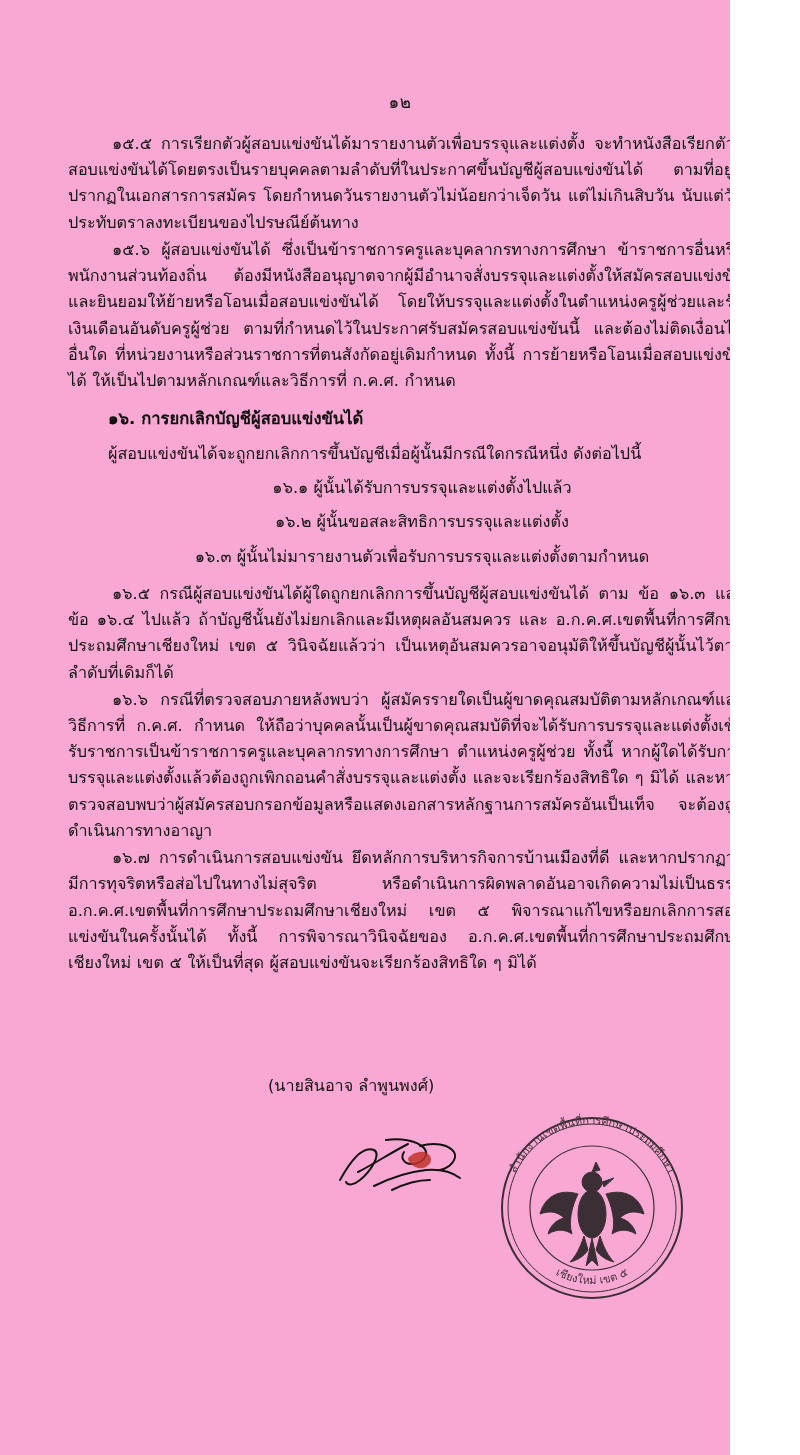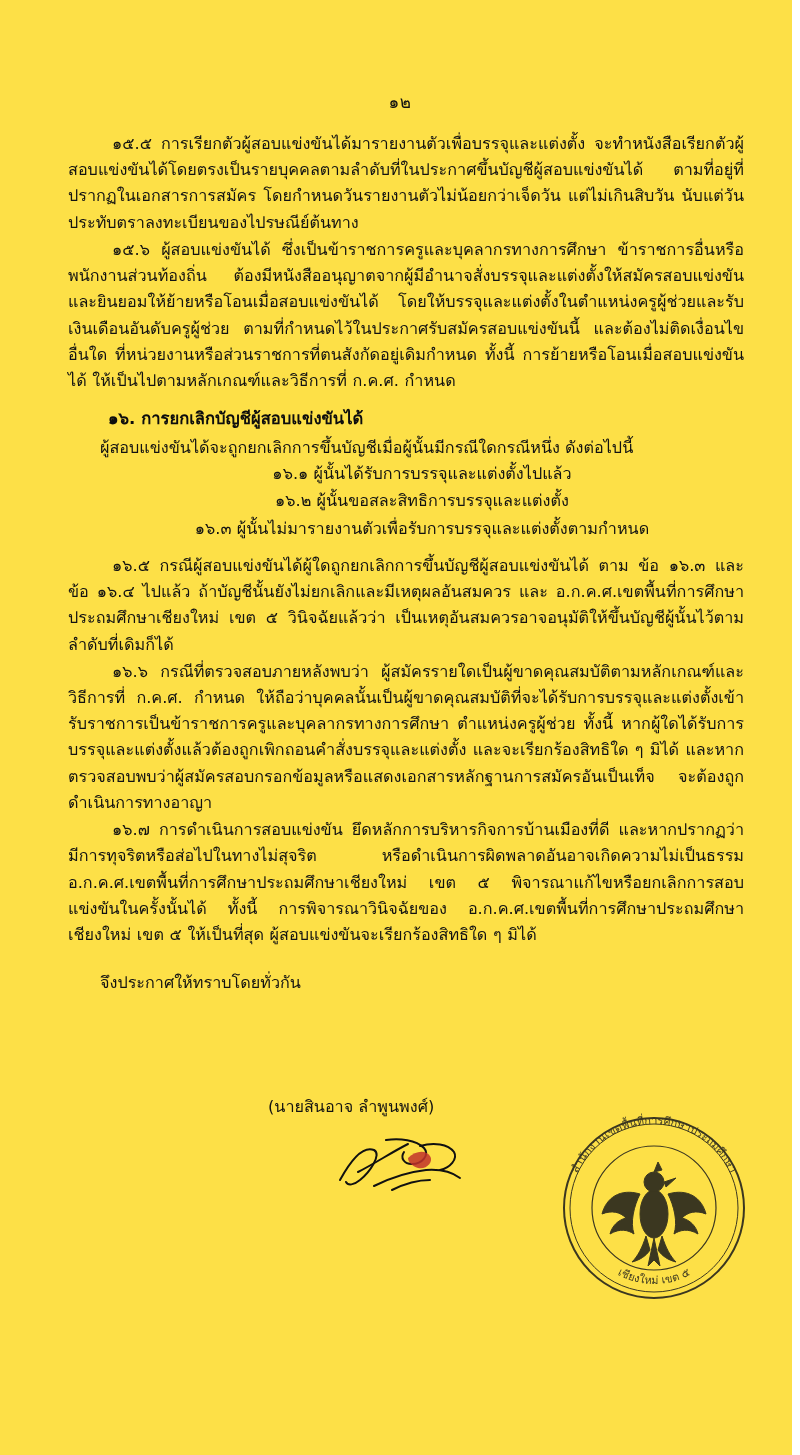--- a/index.html
+++ b/index.html
@@ -5,23 +5,23 @@
   html, body {
     margin: 0;
     padding: 0;
     background: #ffffff;
   }
   body {
     font-family: "DejaVu Sans", "Liberation Sans", sans-serif;
   }
   .page {
     position: relative;
-    width: 792px;
+    width: 730px;
     height: 1455px;
-    background: #fde047;
+    background: #f9a8d4;
     overflow: hidden;
     box-sizing: border-box;
   }
   .doc {
     position: absolute;
     left: 0;
     top: 0;
     width: 800px;
     height: 1455px;
     padding: 88px 56px 40px 56px;
@@ -43,29 +43,29 @@
     margin: 0 0 1px 12px;
     word-spacing: 0.5px;
   }
   .para.indent {
     text-indent: 44px;
   }
   .heading {
     font-size: 16.6px;
     font-weight: bold;
     color: #0d0d0d;
-    margin: 12px 0 2px 0;
+    margin: 12px 0 8px 0;
     text-indent: 52px;
     line-height: 1.6;
   }
   .sub {
     font-size: 16.2px;
     line-height: 1.62;
     color: #121212;
-    margin: 0;
+    margin: 8px;
     padding-left: 44px;
   }
   .sub-item {
     margin-bottom: 1px;
     text-align: center;
   }
   .block-gap {
     height: 10px;
   }
   .closing {
@@ -134,21 +134,20 @@
     <p class="sub sub-item">๑๖.๑ ผู้นั้นได้รับการบรรจุและแต่งตั้งไปแล้ว</p>
     <p class="sub sub-item">๑๖.๒ ผู้นั้นขอสละสิทธิการบรรจุและแต่งตั้ง</p>
     <p class="sub sub-item">๑๖.๓ ผู้นั้นไม่มารายงานตัวเพื่อรับการบรรจุและแต่งตั้งตามกำหนด</p>
 
     <div class="block-gap"></div>
 
     <p class="para indent">๑๖.๕ กรณีผู้สอบแข่งขันได้ผู้ใดถูกยกเลิกการขึ้นบัญชีผู้สอบแข่งขันได้ ตาม ข้อ ๑๖.๓ และ ข้อ ๑๖.๔ ไปแล้ว ถ้าบัญชีนั้นยังไม่ยกเลิกและมีเหตุผลอันสมควร และ อ.ก.ค.ศ.เขตพื้นที่การศึกษาประถมศึกษาเชียงใหม่ เขต ๕ วินิจฉัยแล้วว่า เป็นเหตุอันสมควรอาจอนุมัติให้ขึ้นบัญชีผู้นั้นไว้ตามลำดับที่เดิมก็ได้</p>
     <p class="para indent">๑๖.๖ กรณีที่ตรวจสอบภายหลังพบว่า ผู้สมัครรายใดเป็นผู้ขาดคุณสมบัติตามหลักเกณฑ์และวิธีการที่ ก.ค.ศ. กำหนด ให้ถือว่าบุคคลนั้นเป็นผู้ขาดคุณสมบัติที่จะได้รับการบรรจุและแต่งตั้งเข้ารับราชการเป็นข้าราชการครูและบุคลากรทางการศึกษา ตำแหน่งครูผู้ช่วย ทั้งนี้ หากผู้ใดได้รับการบรรจุและแต่งตั้งแล้วต้องถูกเพิกถอนคำสั่งบรรจุและแต่งตั้ง และจะเรียกร้องสิทธิใด ๆ มิได้ และหากตรวจสอบพบว่าผู้สมัครสอบกรอกข้อมูลหรือแสดงเอกสารหลักฐานการสมัครอันเป็นเท็จ จะต้องถูกดำเนินการทางอาญา</p>
     <p class="para indent">๑๖.๗ การดำเนินการสอบแข่งขัน ยึดหลักการบริหารกิจการบ้านเมืองที่ดี และหากปรากฏว่ามีการทุจริตหรือส่อไปในทางไม่สุจริต หรือดำเนินการผิดพลาดอันอาจเกิดความไม่เป็นธรรม อ.ก.ค.ศ.เขตพื้นที่การศึกษาประถมศึกษาเชียงใหม่ เขต ๕ พิจารณาแก้ไขหรือยกเลิกการสอบแข่งขันในครั้งนั้นได้ ทั้งนี้ การพิจารณาวินิจฉัยของ อ.ก.ค.ศ.เขตพื้นที่การศึกษาประถมศึกษาเชียงใหม่ เขต ๕ ให้เป็นที่สุด ผู้สอบแข่งขันจะเรียกร้องสิทธิใด ๆ มิได้</p>
 
-    <p class="closing">จึงประกาศให้ทราบโดยทั่วกัน</p>
 
 
     <div class="sign-block">
       <p class="sign-name">(นายสินอาจ  ลำพูนพงศ์)</p>
     </div>
 
   </div>
 
   <svg class="signature" viewBox="0 0 150 80" xmlns="http://www.w3.org/2000/svg">
     <g fill="none" stroke="#111" stroke-width="2" stroke-linecap="round">

